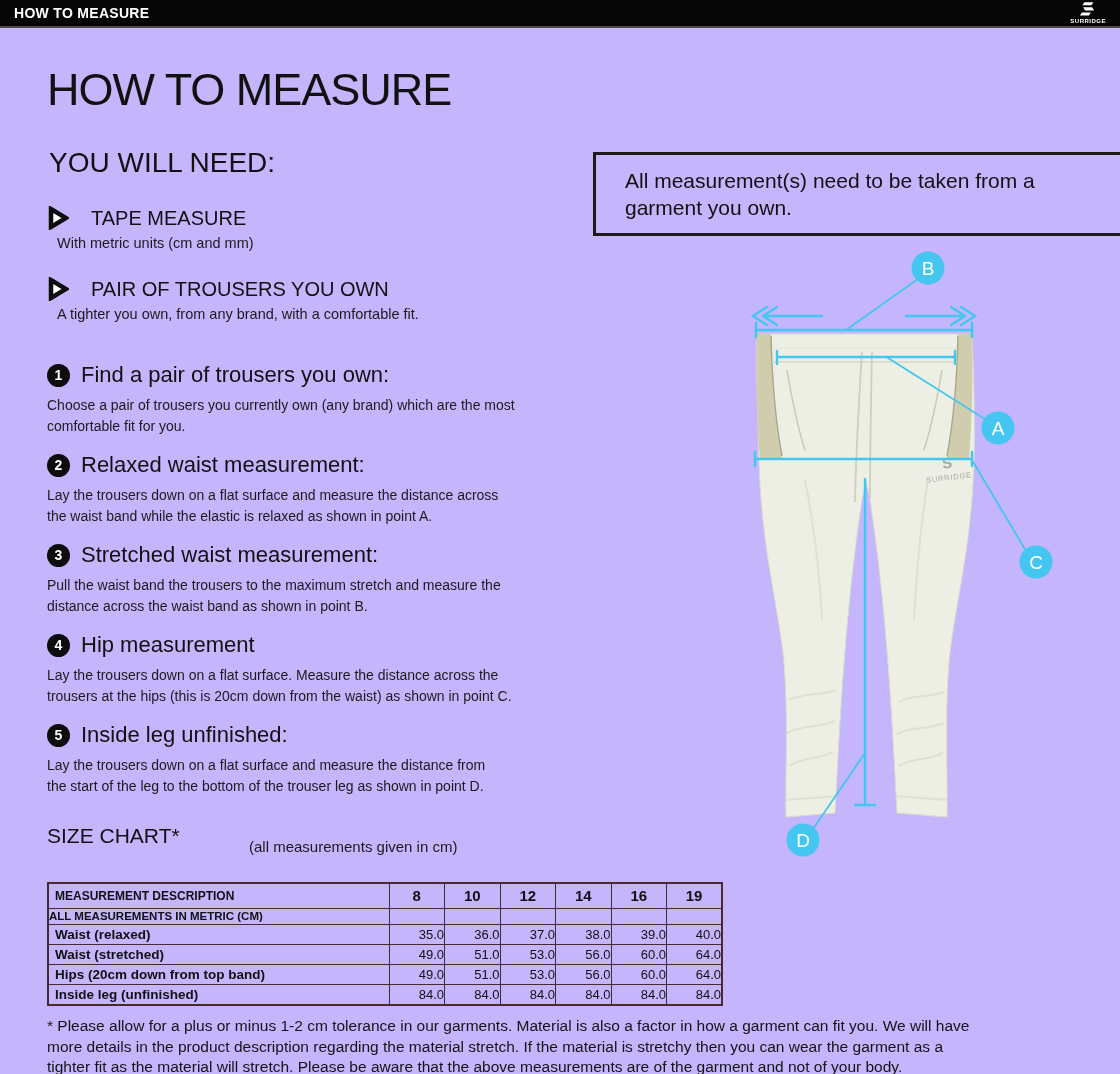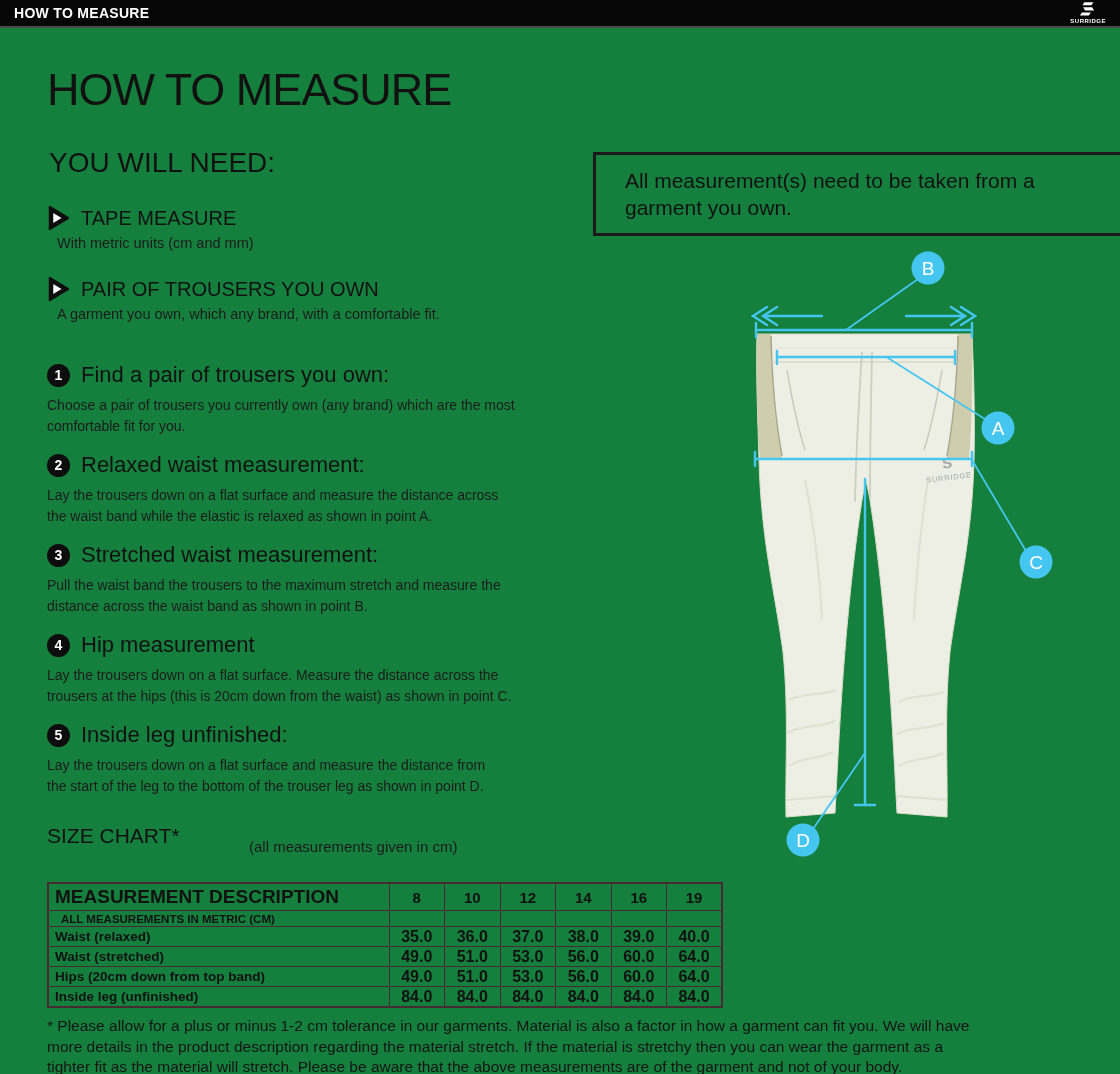--- a/index.html
+++ b/index.html
@@ -1,35 +1,35 @@
 <!DOCTYPE html>
 <html><head>
 <meta charset="utf-8">
 <style>
   :root{ --accent:#45c6f1; --ink:#151515; --tbl-border:#462a2f; }
   *{ margin:0; padding:0; box-sizing:border-box; }
   html,body{ background:#fff; }
   body{ font-family:"Liberation Sans","DejaVu Sans",sans-serif; color:var(--ink); }
-  .page{ position:relative; width:1120px; height:1074px; background:#15803d; overflow:hidden; }
+  .page{ position:relative; width:1120px; height:1074px; background:#c4b5fd; overflow:hidden; }
 
   
   .topbar{ position:absolute; left:0; top:0; width:1120px; height:28px;
            background:#060606; border-bottom:2px solid #4a4a4a;
            display:flex; align-items:center; }
   .topbar-title{ color:#fff; font-size:14px; font-weight:700; letter-spacing:.3px; margin-left:14px; }
   .brand{ position:absolute; right:14px; top:2px; display:flex; flex-direction:column; align-items:center; }
   .brand-word{ color:#fff; font-size:6px; font-weight:700; letter-spacing:.5px; margin-top:1px; }
 
   
   .h1{ position:absolute; left:47px; top:64px; font-size:45px; font-weight:400;
        letter-spacing:-1px; color:#111; }
   .need-heading{ position:absolute; left:49px; top:147px; font-size:28px; font-weight:400; color:#111; }
   .need-item{ position:absolute; left:47px; }
   .need-item.n1{ top:206px; } .need-item.n2{ top:277px; }
-  .need-head{ display:flex; align-items:center; gap:12px; }
+  .need-head{ display:flex; align-items:center; gap:22px; }
   .need-label{ font-size:20px; font-weight:400; color:#111; }
   .need-sub{ font-size:14.5px; margin-top:5px; margin-left:10px; color:#1b1b1b; }
 
   .step{ position:absolute; left:47px; width:560px; }
   .step.s1{ top:362px; } .step.s2{ top:452px; } .step.s3{ top:542px; }
   .step.s4{ top:632px; } .step.s5{ top:722px; }
   .step-head{ display:flex; align-items:center; gap:11px; height:26px; }
   .step-num{ width:23px; height:23px; border-radius:50%; background:#0d0d0d; color:#fff;
              font-size:14px; font-weight:700; line-height:23px; text-align:center; flex:0 0 23px; }
   .step-title{ font-size:22px; font-weight:400; color:#111; }
@@ -46,25 +46,25 @@
   .wm{ fill:#a4aaa8; font-family:"Liberation Sans","DejaVu Sans",sans-serif; }
 
   
   .sc-heading{ position:absolute; left:47px; top:824px; font-size:21px; font-weight:400; color:#111; }
   .sc-note{ position:absolute; left:249px; top:838px; font-size:15px; color:#1b1b1b; }
   table.size-chart{ position:absolute; left:47px; top:882px; width:674px;
                     border-collapse:collapse; table-layout:fixed; }
   table.size-chart th, table.size-chart td{ border:1.5px solid var(--tbl-border); color:#111;
                     overflow:hidden; white-space:nowrap; }
   table.size-chart{ border:2.5px solid var(--tbl-border); }
-  th.desc-h{ text-align:left; padding:2px 6px; font-size:19px; font-weight:700; height:25px; }
+  th.desc-h{ text-align:left; padding:2px 6px; font-size:12px; font-weight:700; height:25px; }
   th.size-h{ text-align:center; font-size:15px; font-weight:700; }
-  td.metric{ font-size:11.5px; font-weight:700; padding:1px 12px; height:16px; }
+  td.metric{ font-size:11.5px; font-weight:700; padding:1px 0; height:16px; }
   td.rlabel{ font-size:13.5px; font-weight:700; padding:2px 6px; height:19px; }
-  td.val{ font-size:16px; text-align:center; font-weight:700; }
+  td.val{ font-size:13px; text-align:right; font-weight:400; }
 
   .footnote{ position:absolute; left:47px; top:1016px; width:1062px; font-size:15.5px;
              line-height:20.5px; white-space:pre-line; color:#141414; }
 </style>
 </head>
 <body>
 
 <div class="page">
 
   <header class="topbar">
@@ -93,21 +93,21 @@
     <div class="need-sub">With metric units (cm and mm)</div>
   </div>
 
   <div class="need-item n2">
     <div class="need-head">
       <svg width="22" height="24" viewBox="0 0 22 24">
         <path d="M4,3 L4,21 L19,12 Z" fill="#fff" stroke="#0d0d0d" stroke-width="4.5" stroke-linejoin="miter"></path>
       </svg>
       <span class="need-label">PAIR OF TROUSERS YOU OWN</span>
     </div>
-    <div class="need-sub">A garment you own, which any brand, with a comfortable fit.</div>
+    <div class="need-sub">A tighter you own, from any brand, with a comfortable fit.</div>
   </div>
 
   <div class="notice">All measurement(s) need to be taken from a
 garment you own.</div>
 
   <div class="step s1">
     <div class="step-head">
       <span class="step-num">1</span>
       <span class="step-title">Find a pair of trousers you own:</span>
     </div>

